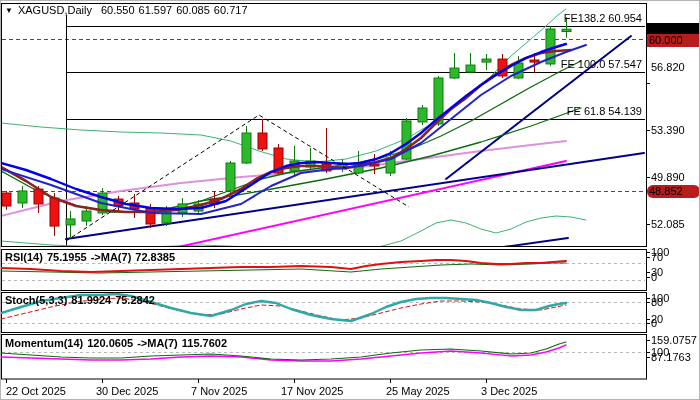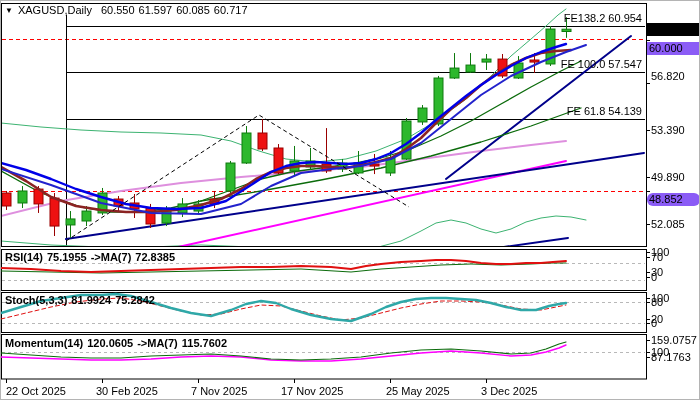--- a/index.html
+++ b/index.html
@@ -10,21 +10,21 @@
   #labels .lbl, .lbl{position:absolute;white-space:nowrap;font-size:11px;line-height:12px;color:#000;}
   .title{left:4px;top:3px;font-weight:normal;}
   .title .tri{font-size:8px;margin-right:5px;vertical-align:1px;}
   .title .sym{margin-right:9px;}
   .title .v{margin-right:4px;}
   .ind-title{left:4px;font-weight:bold;}
   .ind-title .v{margin-right:4px;}
   .tag{position:absolute;left:646px;width:53px;color:#fff;font-size:11px;line-height:12px;
        padding:0 0 1px 2px;box-sizing:border-box;}
   .tag-black{background:#000;}
-  .tag-red{background:#8b5cf6;margin-top:8px;}
+  .tag-red{background:#b91c1c;}
   .fe{position:absolute;right:57px;font-size:11px;line-height:12px;white-space:nowrap;text-align:right;}
 </style>
 </head>
 <body>
 
 <div class="wrap">
   <svg id="cv" width="700" height="400">
       <rect x="0.5" y="2.5" width="645" height="243" fill="none" stroke="#000" stroke-width="1"></rect>
       <rect x="0.5" y="248.5" width="645" height="41" fill="none" stroke="#000" stroke-width="1"></rect>
       <rect x="0.5" y="291.5" width="645" height="40" fill="none" stroke="#000" stroke-width="1"></rect>
@@ -161,38 +161,38 @@
       <line x1="5.5" x2="5.5" y1="378" y2="382" stroke="#000"></line>
       <line x1="101.5" x2="101.5" y1="378" y2="382" stroke="#000"></line>
       <line x1="197.5" x2="197.5" y1="378" y2="382" stroke="#000"></line>
       <line x1="293.5" x2="293.5" y1="378" y2="382" stroke="#000"></line>
       <line x1="389.5" x2="389.5" y1="378" y2="382" stroke="#000"></line>
       <line x1="485.5" x2="485.5" y1="378" y2="382" stroke="#000"></line>
     </svg>
   <div id="labels">
       <span class="lbl tag tag-black" style="top: 22px;">60.717</span>
       <span class="lbl tag tag-red" style="top: 33px;">60.000</span>
-      <span class="lbl" style="left: 650px; top: 69px; text-align: right;">56.820</span>
+      <span class="lbl" style="left: 650px; top: 60px; text-align: right;">56.820</span>
       <span class="lbl" style="left: 650px; top: 123px;">53.390</span>
       <span class="lbl" style="left: 650px; top: 170px;">49.890</span>
       <span class="lbl tag tag-red" style="top: 184px; border-radius: 6px;">48.852</span>
       <span class="lbl" style="left: 650px; top: 217px;">52.085</span>
       <span class="lbl" style="left: 650px; top: 245px;">100</span>
       <span class="lbl" style="left: 650px; top: 250px;">70</span>
       <span class="lbl" style="left: 650px; top: 265px;">30</span>
       <span class="lbl" style="left: 650px; top: 270px;">0</span>
       <span class="lbl" style="left: 650px; top: 291px;">100</span>
       <span class="lbl" style="left: 650px; top: 295px;">80</span>
       <span class="lbl" style="left: 650px; top: 312px;">20</span>
       <span class="lbl" style="left: 650px; top: 316px;">0</span>
       <span class="lbl" style="left: 650px; top: 333px;">159.0757</span>
       <span class="lbl" style="left: 650px; top: 345px;">100</span>
       <span class="lbl" style="left: 650px; top: 350px;">87.1763</span>
       <span class="lbl" style="left: 5px; top: 384px;">22 Oct 2025</span>
-      <span class="lbl" style="left: 95px; top: 384px;">30 Feb 2025</span>
+      <span class="lbl" style="left: 95px; top: 384px;">30 Dec 2025</span>
       <span class="lbl" style="left: 190px; top: 384px;">7 Nov 2025</span>
       <span class="lbl" style="left: 280px; top: 384px;">17 Nov 2025</span>
       <span class="lbl" style="left: 385px; top: 384px;">25 May 2025</span>
       <span class="lbl" style="left: 480px; top: 384px;">3 Dec 2025</span>
       <span class="lbl fe" style="top: 11px;">FE138.2 60.954</span>
       <span class="lbl fe" style="top: 57px;">FE 100.0 57.547</span>
       <span class="lbl fe" style="top: 104px;">FE 61.8 54.139</span>
     </div>
 
   <div class="lbl title">

